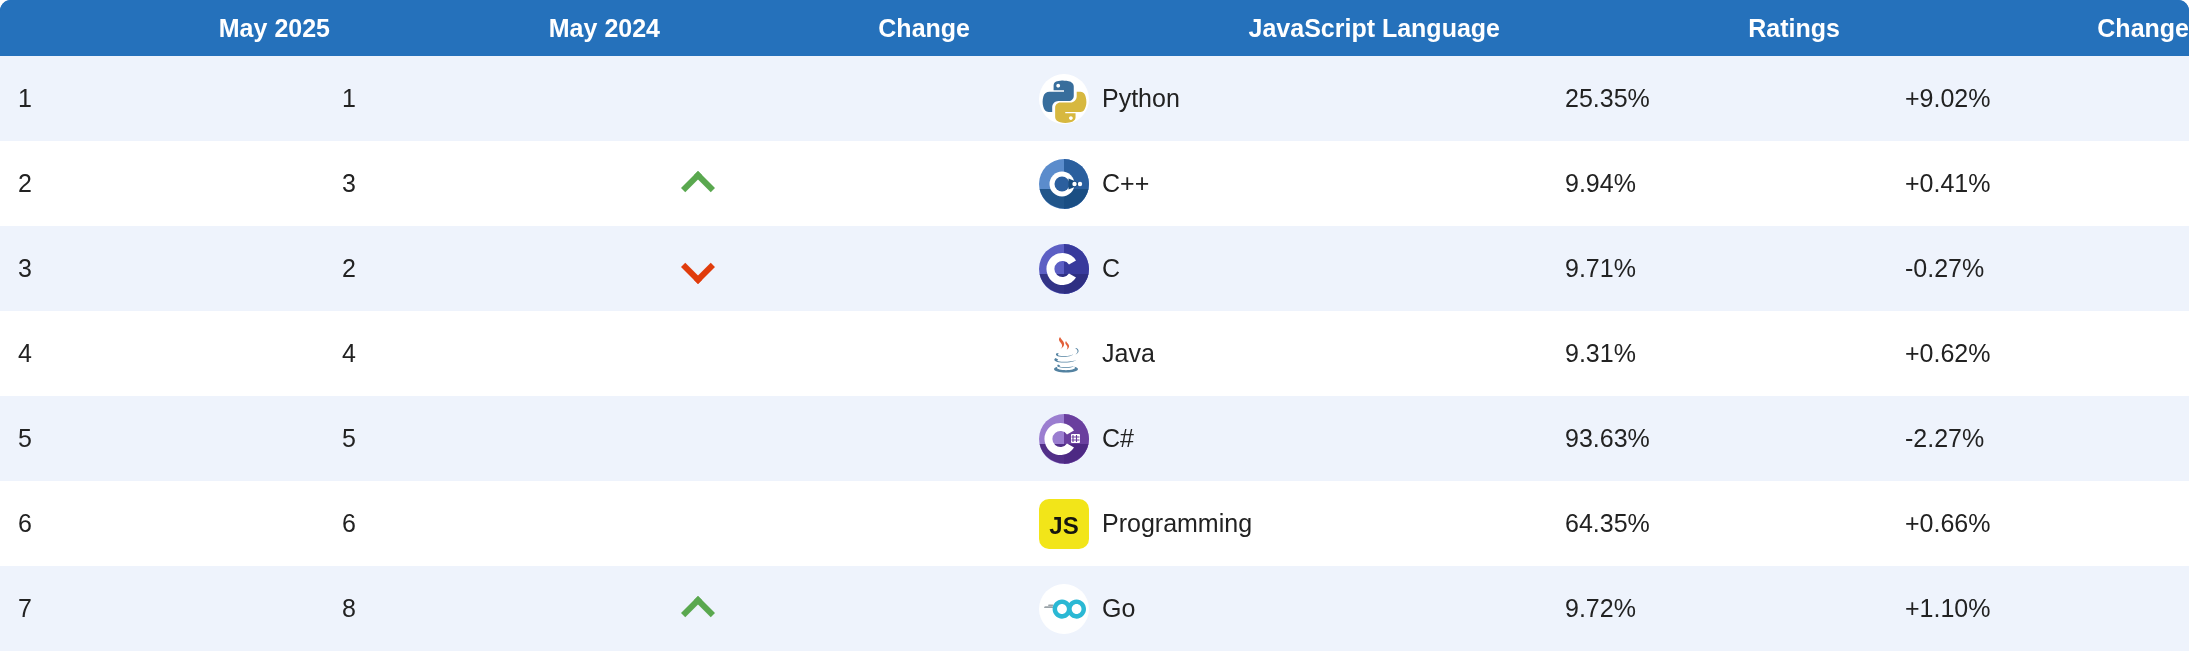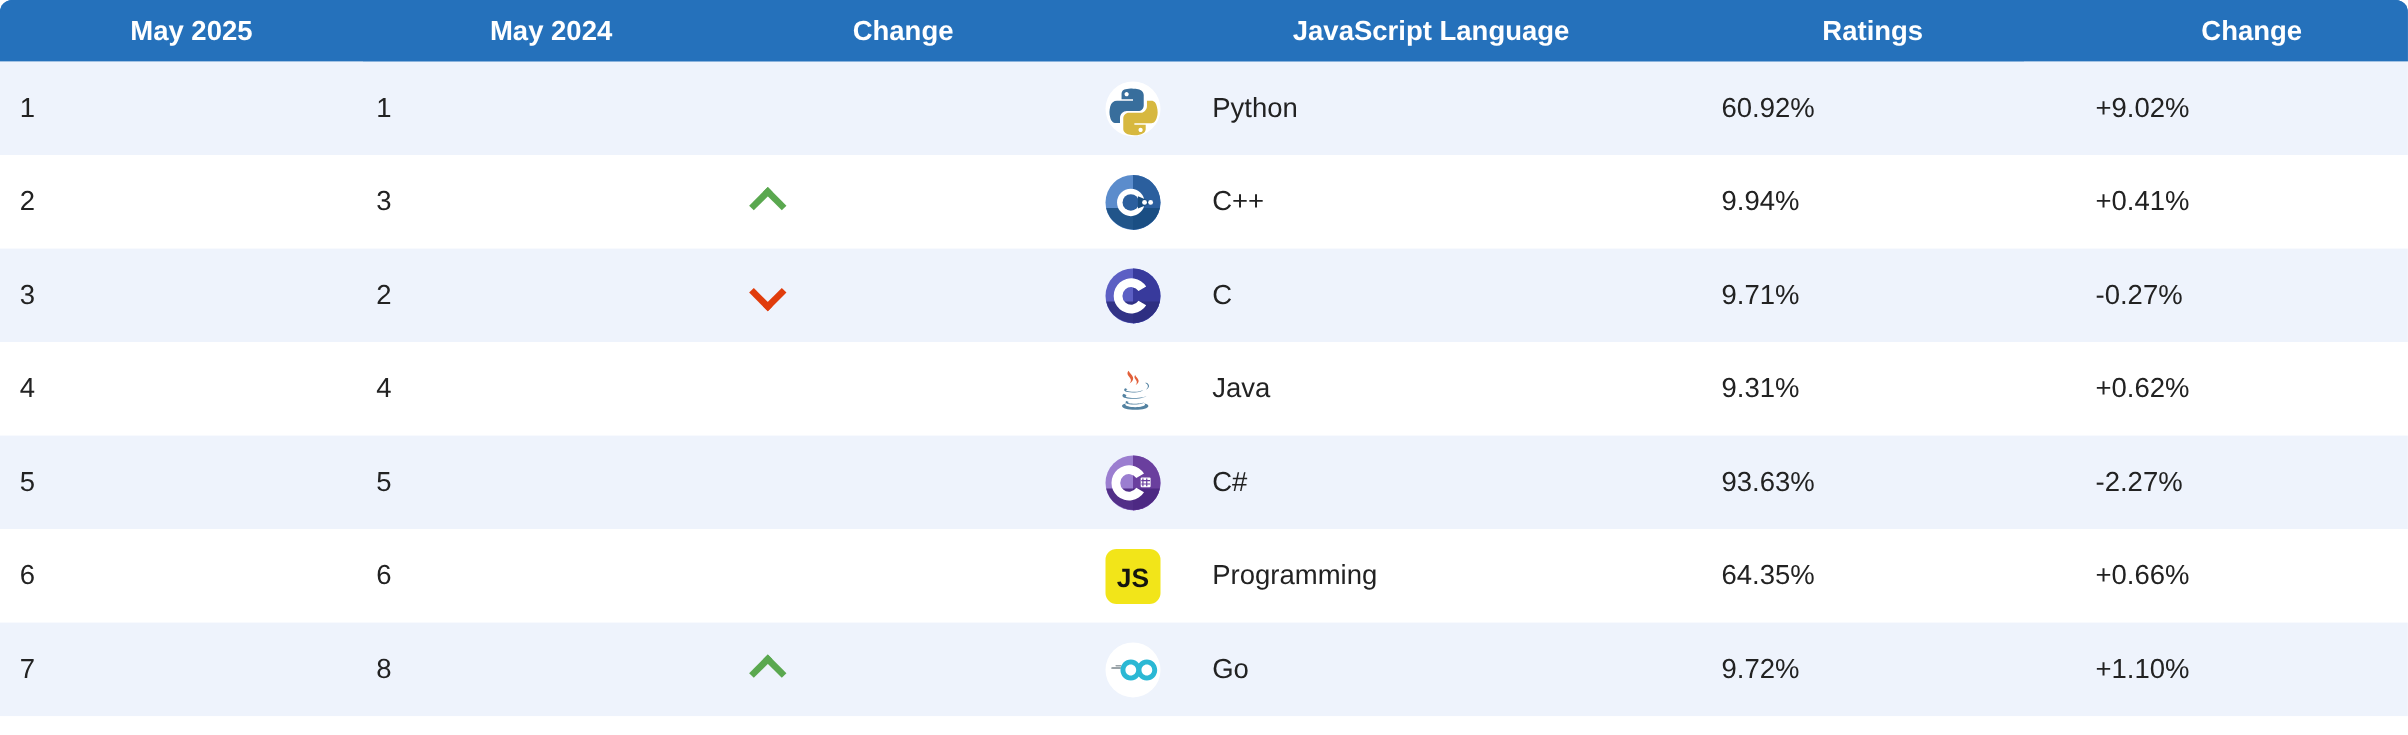--- a/index.html
+++ b/index.html
@@ -24,21 +24,21 @@
   
   .thead-row {
     height: 56px;
     background: #2571bb;
   }
   .thead-row th {
     background: #2571bb;
     color: #ffffff;
     font-size: 25px;
     font-weight: bold;
-    text-align: center;
+    text-align: right;
     padding: 0;
     vertical-align: middle;
     white-space: nowrap;
   }
   .thead-row th:first-child {
     border-top-left-radius: 11px;
   }
   .thead-row th:last-child {
     border-top-right-radius: 11px;
   }
@@ -66,21 +66,21 @@
 
   .tiobe-table tbody td {
     font-size: 25px;
     color: #222222;
     vertical-align: middle;
     padding: 0;
     white-space: nowrap;
   }
 
   .cell-logo {
-    text-align: center;
+    text-align: right;
   }
 
   
   .arrow-wrap {
     display: inline-block;
     width: 34px;
     height: 22px;
     position: relative;
   }
   .chev {
@@ -148,21 +148,21 @@
     <td class="pad-l-22"></td>
     <td class="cell-logo">
       <span class="logo">
     <svg width="52" height="52" viewBox="0 0 52 52">
       <circle cx="26" cy="26" r="25" fill="#ffffff"></circle>
       <path d="M25.8 7.5c-2.6 0-4.9.25-6.6.7-3 .75-3.6 2.3-3.6 5.2v3.9h10.4v1.4H11.5c-2.9 0-5.4 1.75-6.2 5.05-.9 3.8-.95 6.15 0 10.1.7 2.95 2.4 5.05 5.3 5.05h3.6v-4.7c0-3.3 2.85-6.2 6.2-6.2h10.3c2.8 0 5.05-2.3 5.05-5.1V13.4c0-2.7-2.3-4.75-5.05-5.2-1.75-.3-3.55-.45-5.3-.4zm-5.6 3.2c1.05 0 1.9.9 1.9 1.95 0 1.05-.85 1.9-1.9 1.9-1.06 0-1.9-.85-1.9-1.9 0-1.05.84-1.95 1.9-1.95z" fill="#386e9c"></path>
       <path d="M38.7 18.7v4.55c0 3.45-2.9 6.3-6.2 6.3H22.2c-2.75 0-5.05 2.35-5.05 5.1v9.55c0 2.7 2.37 4.3 5.05 5.1 3.2.94 6.3 1.1 10.3 0 2.55-.74 5.05-2.23 5.05-5.1v-3.85H27.25v-1.4h15.4c2.9 0 4-2.05 5-5.1 1.05-3.1 1-6.1 0-10.1-.72-2.9-2.1-5.05-5-5.05zm-5.8 24.5c1.06 0 1.9.84 1.9 1.9 0 1.05-.84 1.95-1.9 1.95-1.05 0-1.9-.9-1.9-1.95 0-1.06.85-1.9 1.9-1.9z" fill="#d7b83f"></path>
     </svg></span>
     </td>
     <td class="pad-l-12">Python</td>
-    <td class="pad-l-65">60.92%</td>
+    <td class="pad-l-65">25.35%</td>
     <td class="pad-l-65">+9.02%</td>
   </tr>
       <tr class="even">
     <td class="pad-l-18">2</td>
     <td class="pad-l-12">3</td>
     <td class="pad-l-22"><span class="arrow-wrap"><i class="chev chev-up"></i></span></td>
     <td class="cell-logo">
       <span class="logo">
     <svg width="52" height="52" viewBox="0 0 52 52">
       <circle cx="26" cy="26" r="25" fill="#5b8ccc"></circle>

